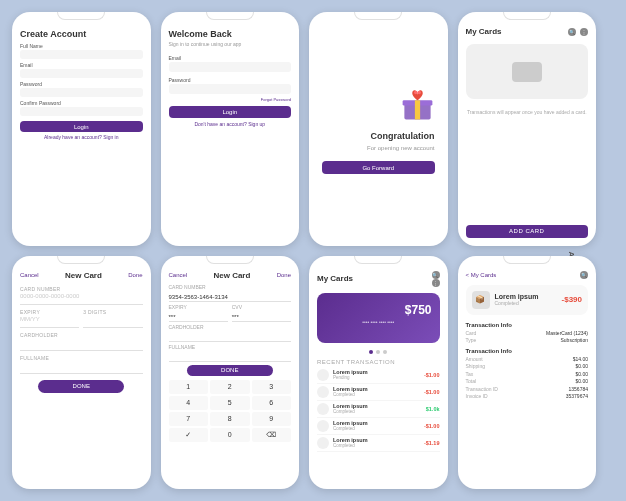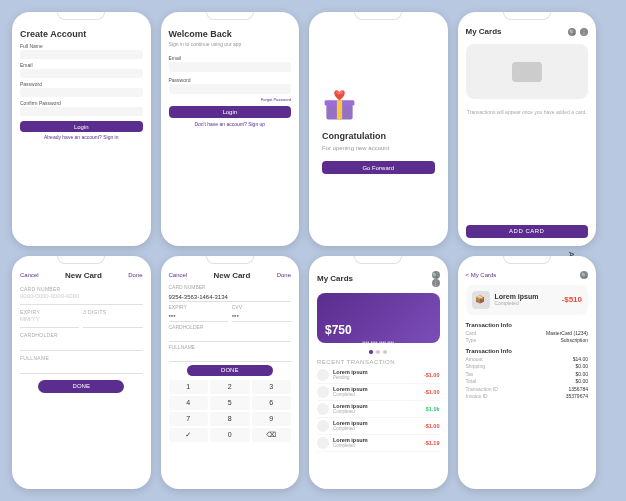--- a/index.html
+++ b/index.html
@@ -152,21 +152,21 @@
       text-align: center;
     }
     .phone2 .link-text span {
       color: #5b2d8e;
     }
 
     
     .phone3 .screen-content {
       display: flex;
       flex-direction: column;
-      align-items: flex-start;
+      align-items: flex-end;
       justify-content: center;
       flex: 1;
       padding: 10px 5px;
     }
     .gift-icon {
       width: 35px;
       height: 35px;
       margin-bottom: 8px;
     }
     .phone3 .congrats-title {
@@ -374,22 +374,22 @@
       border-radius: 8px;
       height: 50px;
       padding: 6px 8px;
       color: white;
       position: relative;
       margin: 4px 0;
     }
     .card-amount {
       font-size: 12px;
       font-weight: bold;
-      text-align: left;
-      margin-top: 24px;
+      text-align: right;
+      margin-top: 4px;
     }
     .card-dots {
       font-size: 5px;
       text-align: center;
       opacity: 0.7;
       margin-top: 2px;
     }
     .card-indicators {
       display: flex;
       justify-content: center;
@@ -692,21 +692,21 @@
       <div class="top-bar">
         <div class="back-btn">&lt; My Cards</div>
         <div class="icon-small">🔍</div>
       </div>
       <div class="merchant-card">
         <div class="merchant-icon">📦</div>
         <div>
           <div class="merchant-name">Lorem ipsum</div>
           <div class="merchant-status">Completed</div>
         </div>
-        <div class="merchant-amount">-$510</div>
+        <div class="merchant-amount">-$390</div>
       </div>
       <div class="section-title">Transaction Info</div>
       <div class="detail-row">
         <span class="detail-key">Card</span>
         <span class="detail-val">MasterCard (1234)</span>
       </div>
       <div class="detail-row">
         <span class="detail-key">Type</span>
         <span class="detail-val">Subscription</span>
       </div>

